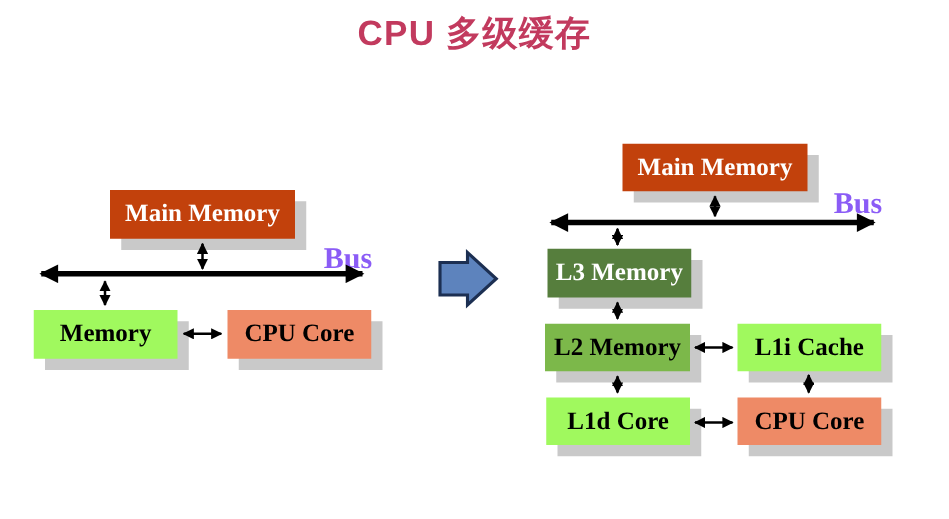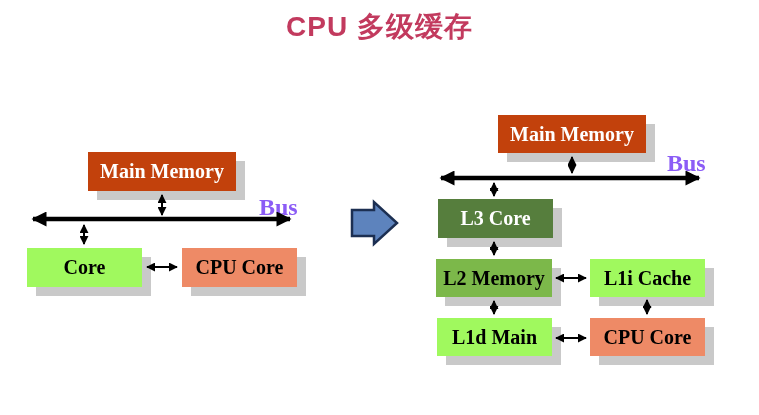--- a/index.html
+++ b/index.html
@@ -60,47 +60,47 @@
 
   <h1 class="title">CPU 多级缓存</h1>
 
   <div class="box blue" style="left:88px; top:152px; width:148px; height:39px;">
     <span>Main Memory</span>
   </div>
 
   <div class="bus-label" style="left:259px; top:194px;">Bus</div>
 
   <div class="box lime" style="left:27px; top:248px; width:115px; height:39px;">
-    <span>Core</span>
+    <span>Memory</span>
   </div>
 
   <div class="box salmon" style="left:182px; top:248px; width:115px; height:39px;">
     <span>CPU Core</span>
   </div>
 
   <div class="box blue" style="left:498px; top:115px; width:148px; height:38px;">
     <span>Main Memory</span>
   </div>
 
   <div class="bus-label" style="left:667px; top:150px;">Bus</div>
 
   <div class="box dgreen" style="left:438px; top:199px; width:115px; height:39px;">
-    <span>L3 Core</span>
+    <span>L3 Memory</span>
   </div>
 
   <div class="box mgreen" style="left:436px; top:259px; width:116px; height:38px;">
     <span>L2 Memory</span>
   </div>
 
   <div class="box lime" style="left:590px; top:259px; width:115px; height:38px;">
     <span>L1i Cache</span>
   </div>
 
   <div class="box lime" style="left:437px; top:318px; width:115px; height:38px;">
-    <span>L1d Main</span>
+    <span>L1d Core</span>
   </div>
 
   <div class="box salmon" style="left:590px; top:318px; width:115px; height:38px;">
     <span>CPU Core</span>
   </div>
 
   <svg class="overlay" width="759" height="415" viewBox="0 0 759 415">
     <defs>
       <marker id="ah-small" viewBox="0 0 10 10" refX="9" refY="5" markerWidth="9" markerHeight="9" orient="auto-start-reverse" markerUnits="userSpaceOnUse">
         <path d="M0,0 L10,5 L0,10 z" fill="#000000"></path>

